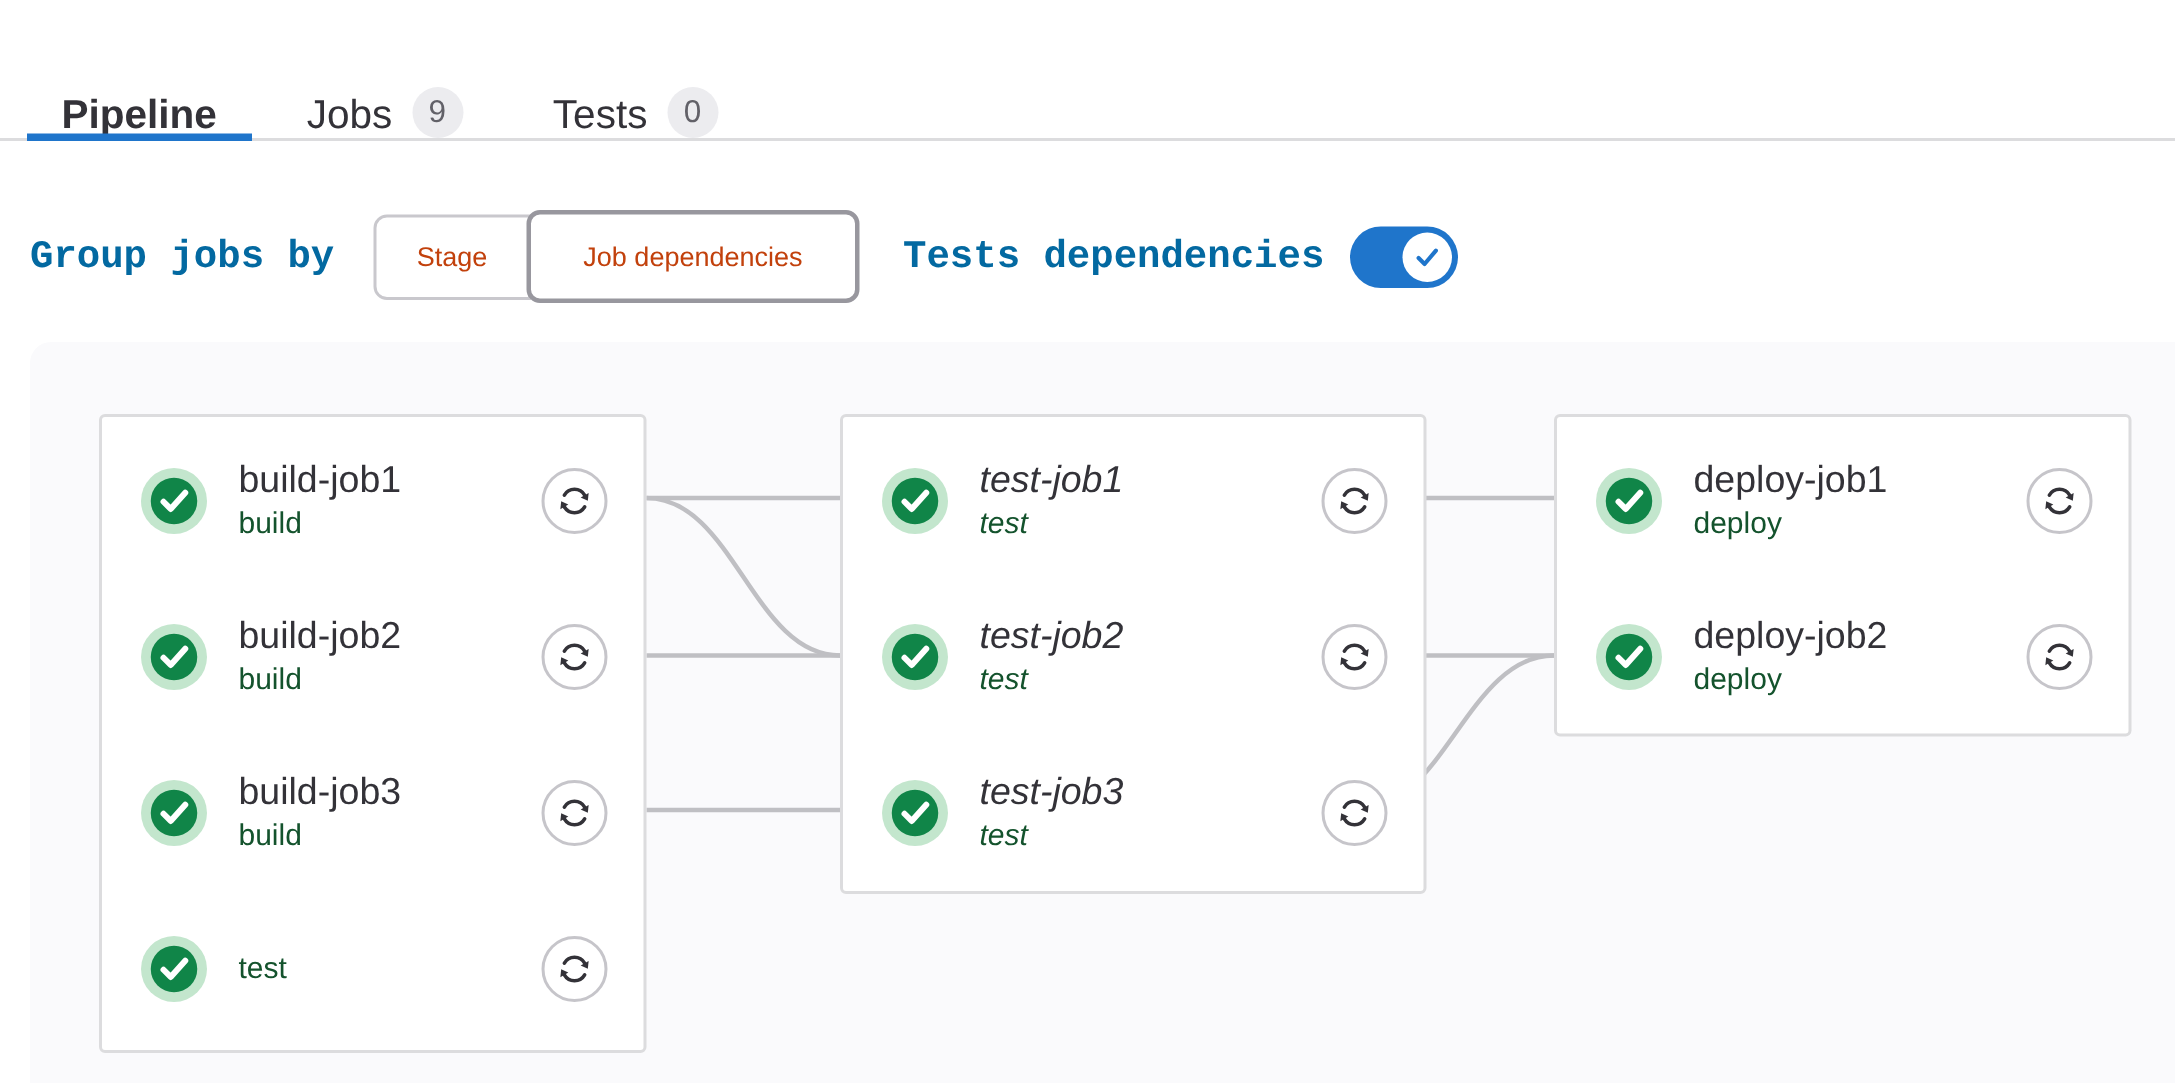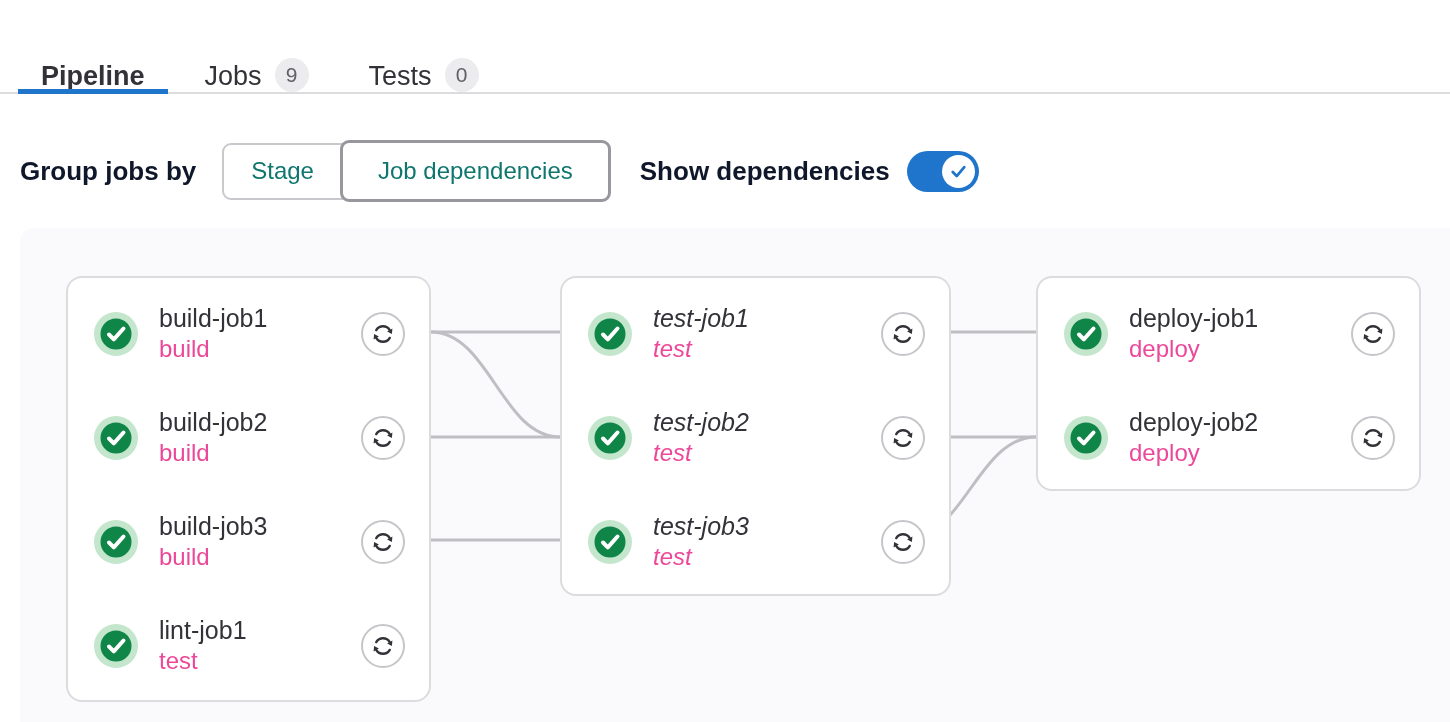--- a/index.html
+++ b/index.html
@@ -15,45 +15,45 @@
   .tabs { display:flex; align-items:stretch; height:94px; border-bottom:2px solid #dcdcde; padding-left:18px; }
   .tab { position:relative; display:flex; align-items:flex-end; gap:13px; padding:0 23px; font-size:27px; color:#333238; cursor:pointer; }
   .tab + .tab { margin-left:14px; }
   .tab.active { font-weight:700; }
   .tab.active::after { content:""; position:absolute; left:0; right:0; bottom:-2px; height:5px; background:#1f75cb; }
   .badge { background:#ececef; color:#626168; font-size:21px; min-width:34px; height:34px; border-radius:17px;
            display:flex; align-items:center; justify-content:center; padding:0 10px; }
 
   
   .controls { display:flex; align-items:center; margin:46px 0 0 20px; height:62px; }
-  .ctl-label { font-size:26px; font-weight:700; color:#0f172a; white-space:nowrap; }
+  .ctl-label { font-size:26px; font-weight:700; color:#0369a1; white-space:nowrap;font-family:Liberation Mono, monospace; }
   .seg { display:flex; align-items:center; margin-left:26px; }
-  .seg-btn { font-family:inherit; font-size:24px; color:#0f766e; background:#fff; cursor:pointer;
+  .seg-btn { font-family:inherit; font-size:18px; color:#c2410c; background:#fff; cursor:pointer;
              border:2px solid #c9c8cd; height:57px; padding:0 27px; border-radius:9px 0 0 9px; }
   .seg-btn.selected { border:3px solid #98979e; border-radius:9px; height:62px; padding:12px 35px; margin-left:-3px; }
   .show-label { margin-left:29px; }
   .toggle { margin-left:17px; position:relative; width:72px; height:41px; border-radius:21px; background:#1f75cb; cursor:pointer; flex:none; }
   .knob { position:absolute; top:4px; right:4px; width:33px; height:33px; border-radius:50%; background:#fff;
           display:flex; align-items:center; justify-content:center; }
 
   
   .graph-panel { position:absolute; left:20px; top:228px; width:1430px; height:494px;
                  background:#fafafc; border-radius:14px 0 0 0; }
   .links { position:absolute; left:0; top:0; width:1450px; height:722px; pointer-events:none; }
 
-  .job-card { position:absolute; background:#fff; border:2px solid #dcdcde; border-radius:16px; padding-top:14px; }
+  .job-card { position:absolute; background:#fff; border:2px solid #dcdcde; border-radius:4px; padding-top:14px; }
   .card-1 { left:66px;   top:276px; width:365px; height:426px; }
   .card-2 { left:560px;  top:276px; width:391px; height:320px;font-style:italic; }
   .card-3 { left:1036px; top:276px; width:385px; height:215px; }
 
   .job-row { display:flex; align-items:center; height:84px; margin-bottom:20px; padding:0 24px 0 26px; border-radius:10px; }
   .status-icon { flex:none; width:44px; height:44px; }
   .job-text { margin-left:21px; flex:1; min-width:0; }
   .job-name { font-size:25px; color:#333238; line-height:1.22; white-space:nowrap; }
-  .job-stage { font-size:24px; color:#ec4899; line-height:1.35; white-space:nowrap; }
+  .job-stage { font-size:20px; color:#14532d; line-height:1.35; white-space:nowrap; }
   .retry-btn { flex:none; width:44px; height:44px; border-radius:50%; border:2px solid #c6c5ca; background:#fff;
                display:flex; align-items:center; justify-content:center; cursor:pointer; padding:0; }
 </style>
 </head>
 <body>
 
 <div class="page">
 
   <nav class="tabs">
     <div class="tab active">
@@ -68,21 +68,21 @@
       <span class="badge">0</span>
     </div>
   </nav>
 
   <div class="controls">
     <span class="ctl-label">Group jobs by</span>
     <div class="seg">
       <button class="seg-btn">Stage</button>
       <button class="seg-btn selected">Job dependencies</button>
     </div>
-    <span class="ctl-label show-label">Show dependencies</span>
+    <span class="ctl-label show-label">Tests dependencies</span>
     <div class="toggle">
       <div class="knob">
         <svg width="21" height="21" viewBox="0 0 20 20">
           <path d="M4.5 10.5 L8.3 14.3 L15.5 5.8" fill="none" stroke="#1f75cb" stroke-width="2.6" stroke-linecap="round" stroke-linejoin="round"></path>
         </svg>
       </div>
     </div>
   </div>
 
   <div class="graph-panel"></div>
@@ -163,21 +163,20 @@
         </svg>
       </button>
     </div>
     <div class="job-row">
       <svg class="status-icon" viewBox="0 0 44 44">
         <circle cx="22" cy="22" r="22" fill="#c3e6cd"></circle>
           <circle cx="22" cy="22" r="15.5" fill="#108548"></circle>
         <path d="M15 22.5 l4.8 4.8 L29.5 16.5" fill="none" stroke="#fff" stroke-width="4" stroke-linecap="round" stroke-linejoin="round"></path>
       </svg>
       <div class="job-text">
-        <div class="job-name">lint-job1</div>
         <div class="job-stage">test</div>
       </div>
       <button class="retry-btn">
         <svg width="26" height="26" viewBox="0 0 24 24">
           <g fill="none" stroke="#333238" stroke-width="2.2" stroke-linecap="round">
             <path d="M5.76 8.4 A7.2 7.2 0 0 1 18.24 8.4"></path>
               <path d="M18.24 15.6 A7.2 7.2 0 0 1 5.76 15.6"></path>
           </g>
           <polygon points="20.7,7.0 15.8,9.8 20.2,11.9" fill="#333238"></polygon>
           <polygon points="3.3,17.0 8.2,14.2 3.8,12.1" fill="#333238"></polygon>

